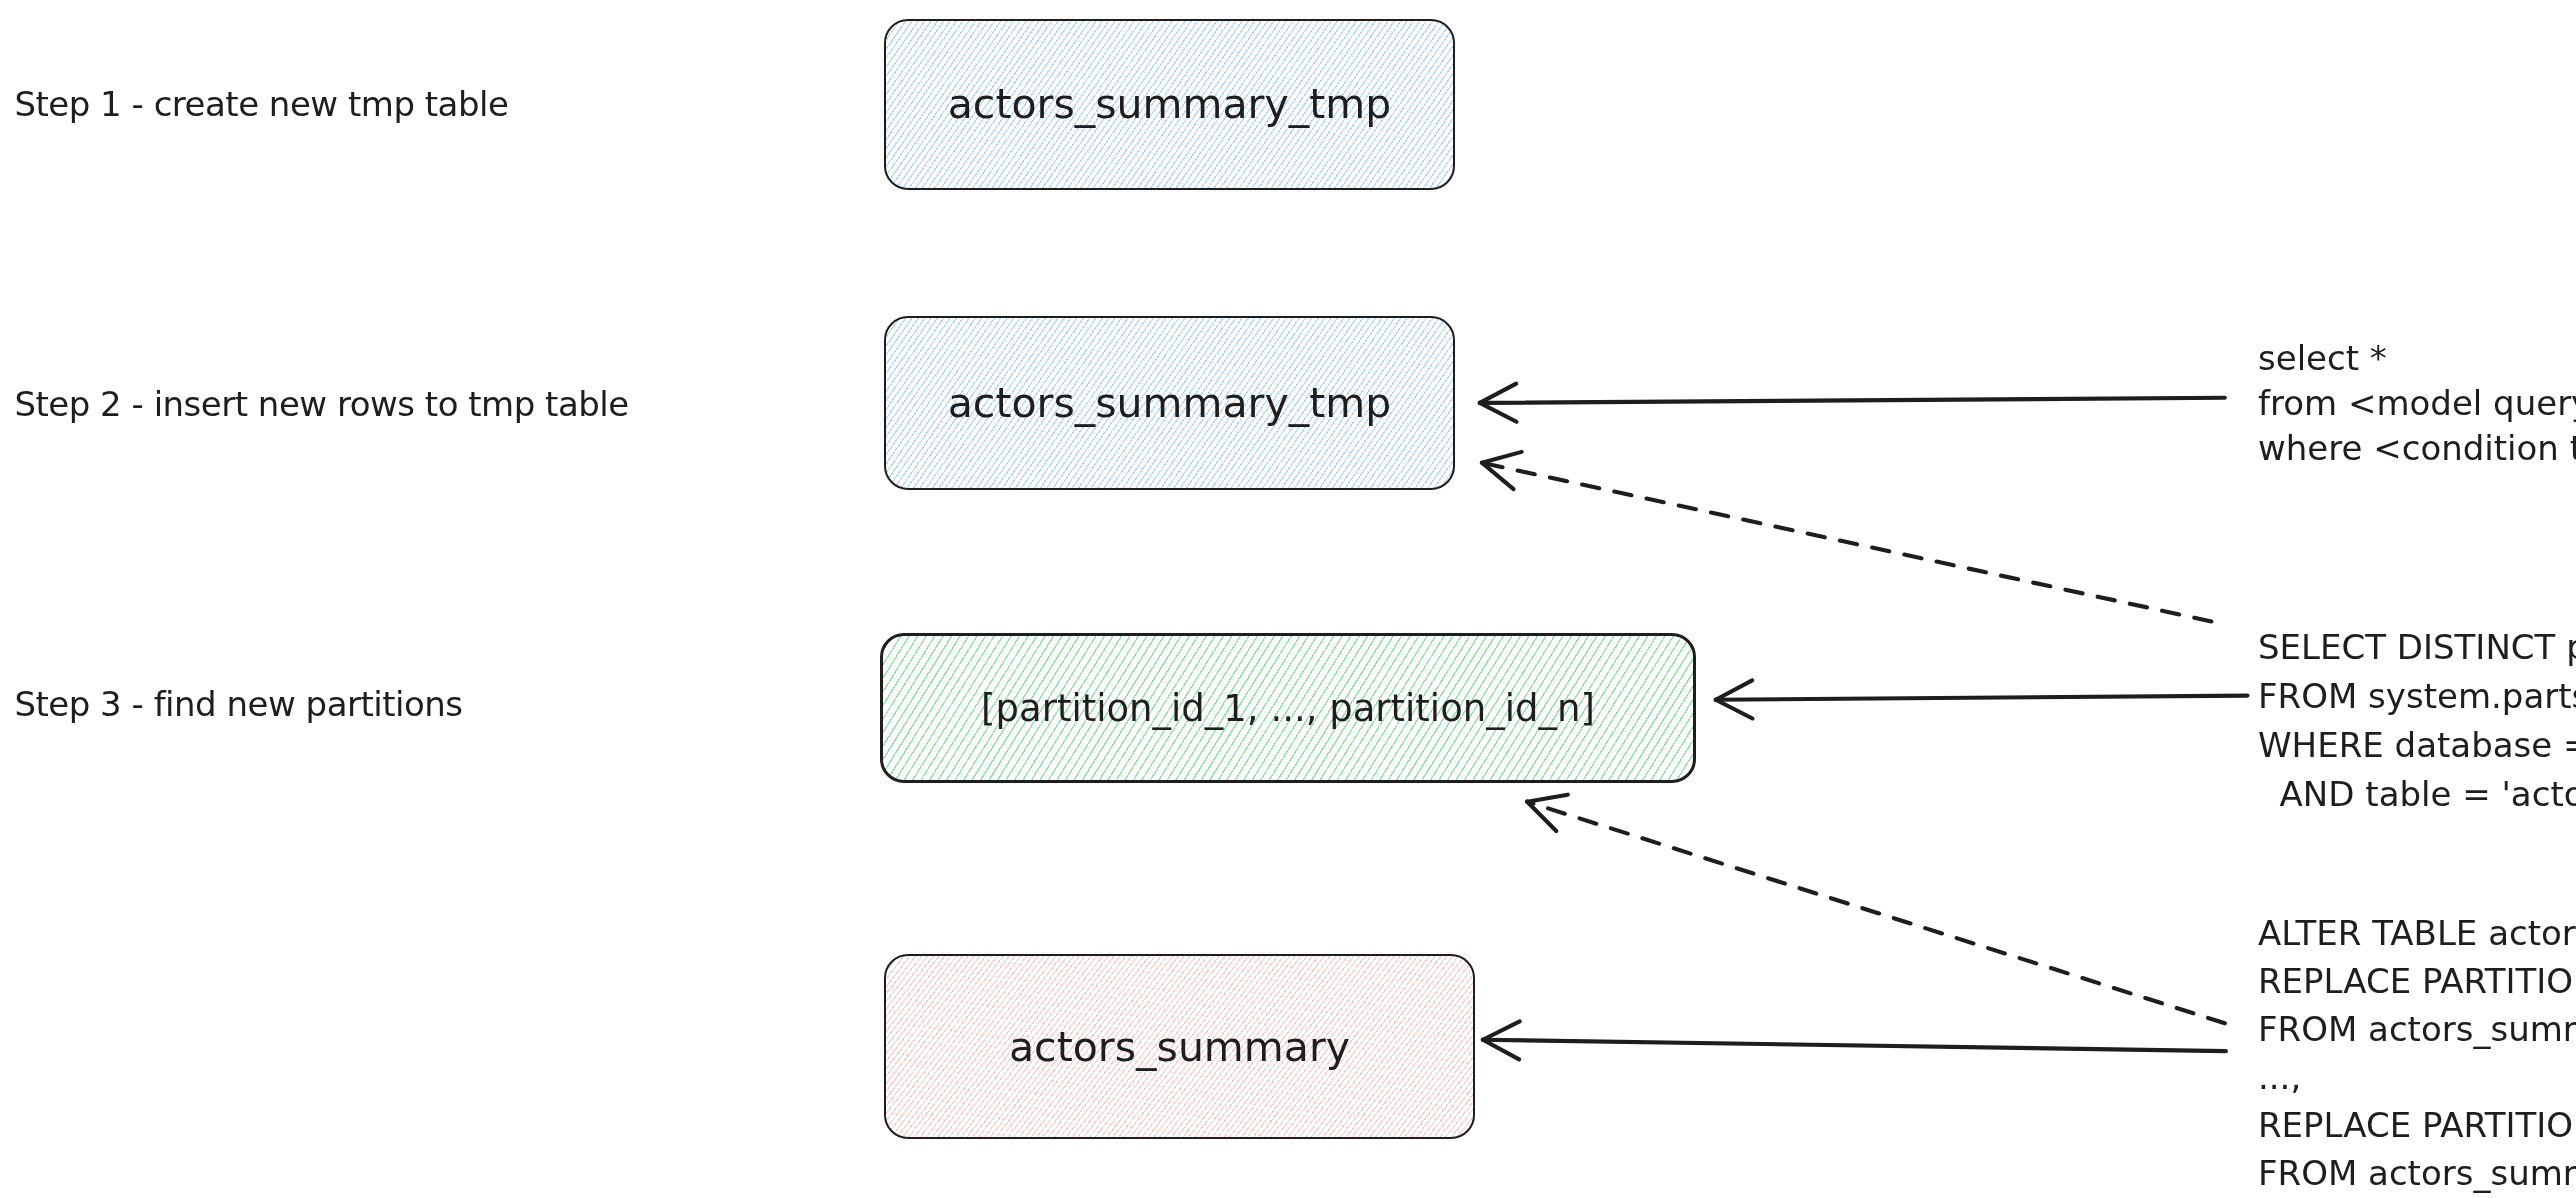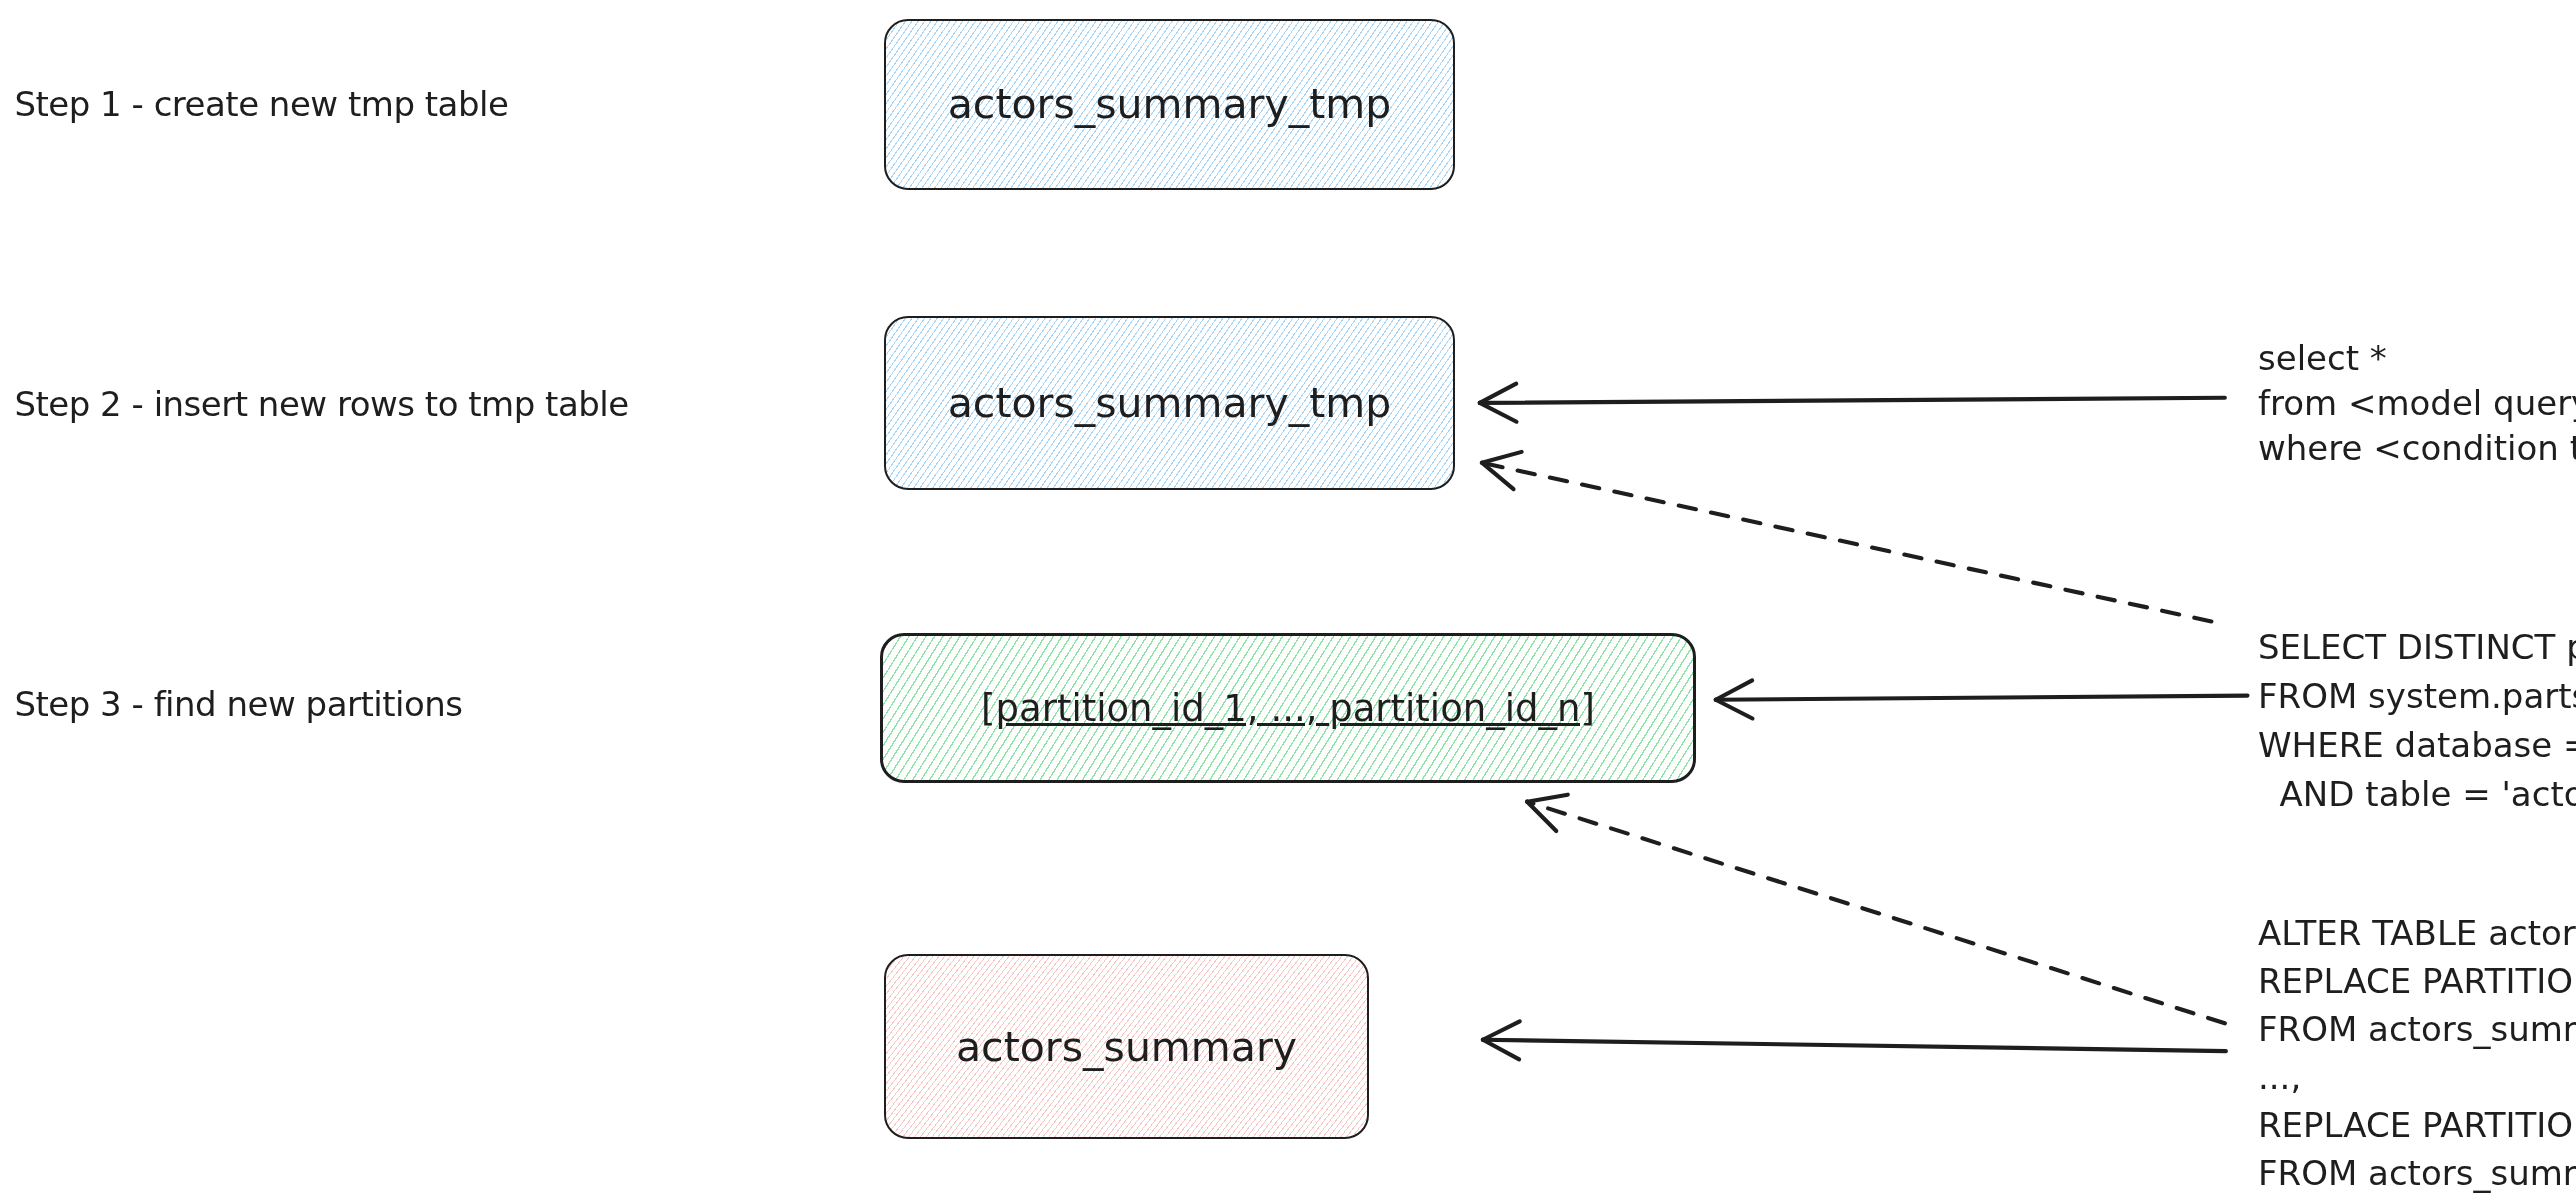--- a/index.html
+++ b/index.html
@@ -28,21 +28,21 @@
     position: absolute;
     background-color: #ffffff;
     border: 2.6px solid var(--ink);
     border-radius: 24px;
     display: flex;
     align-items: center;
     justify-content: center;
     box-sizing: border-box;
   }
   .hatch-blue  { background-image: repeating-linear-gradient(125deg, var(--blue)  0 1px,   transparent 1px 5.2px); }
-  .hatch-green { background-image: repeating-linear-gradient(122deg, var(--green) 0 1.3px, transparent 1.3px 7.2px); text-decoration: underline; }
+  .hatch-green { background-image: repeating-linear-gradient(122deg, var(--green) 0 1.3px, transparent 1.3px 7.2px); }
   .hatch-pink  { background-image: repeating-linear-gradient(128deg, var(--pink)  0 0.9px, transparent 0.9px 4.6px); }
   .box-label {
     font-size: 41px;
     white-space: nowrap;
     color: var(--ink);
     text-align: right;
   }
   .box-label.small { font-size: 37px; }
   .sql-block {
     position: absolute;
@@ -80,21 +80,21 @@
   </div>
 
   <div class="box hatch-blue" style="left:884px;top:316px;width:571px;height:174px">
     <span class="box-label">actors_summary_tmp</span>
   </div>
 
   <div class="box hatch-green" style="left:880px;top:633px;width:816px;height:150px;border-width:3.6px">
     <span class="box-label small">[partition_id_1, ..., partition_id_n]</span>
   </div>
 
-  <div class="box hatch-pink" style="left:884px;top:954px;width:485px;height:185px">
+  <div class="box hatch-pink" style="left:884px;top:954px;width:591px;height:185px">
     <span class="box-label">actors_summary</span>
   </div>
 
   <div class="sql-block lh-a" style="top:336px">
     <div class="sql-line">select *</div>
     <div class="sql-line">from &lt;model query&gt;</div>
     <div class="sql-line">where &lt;condition to identify new&gt;</div>
   </div>
 
   <div class="sql-block lh-b" style="top:623px">

